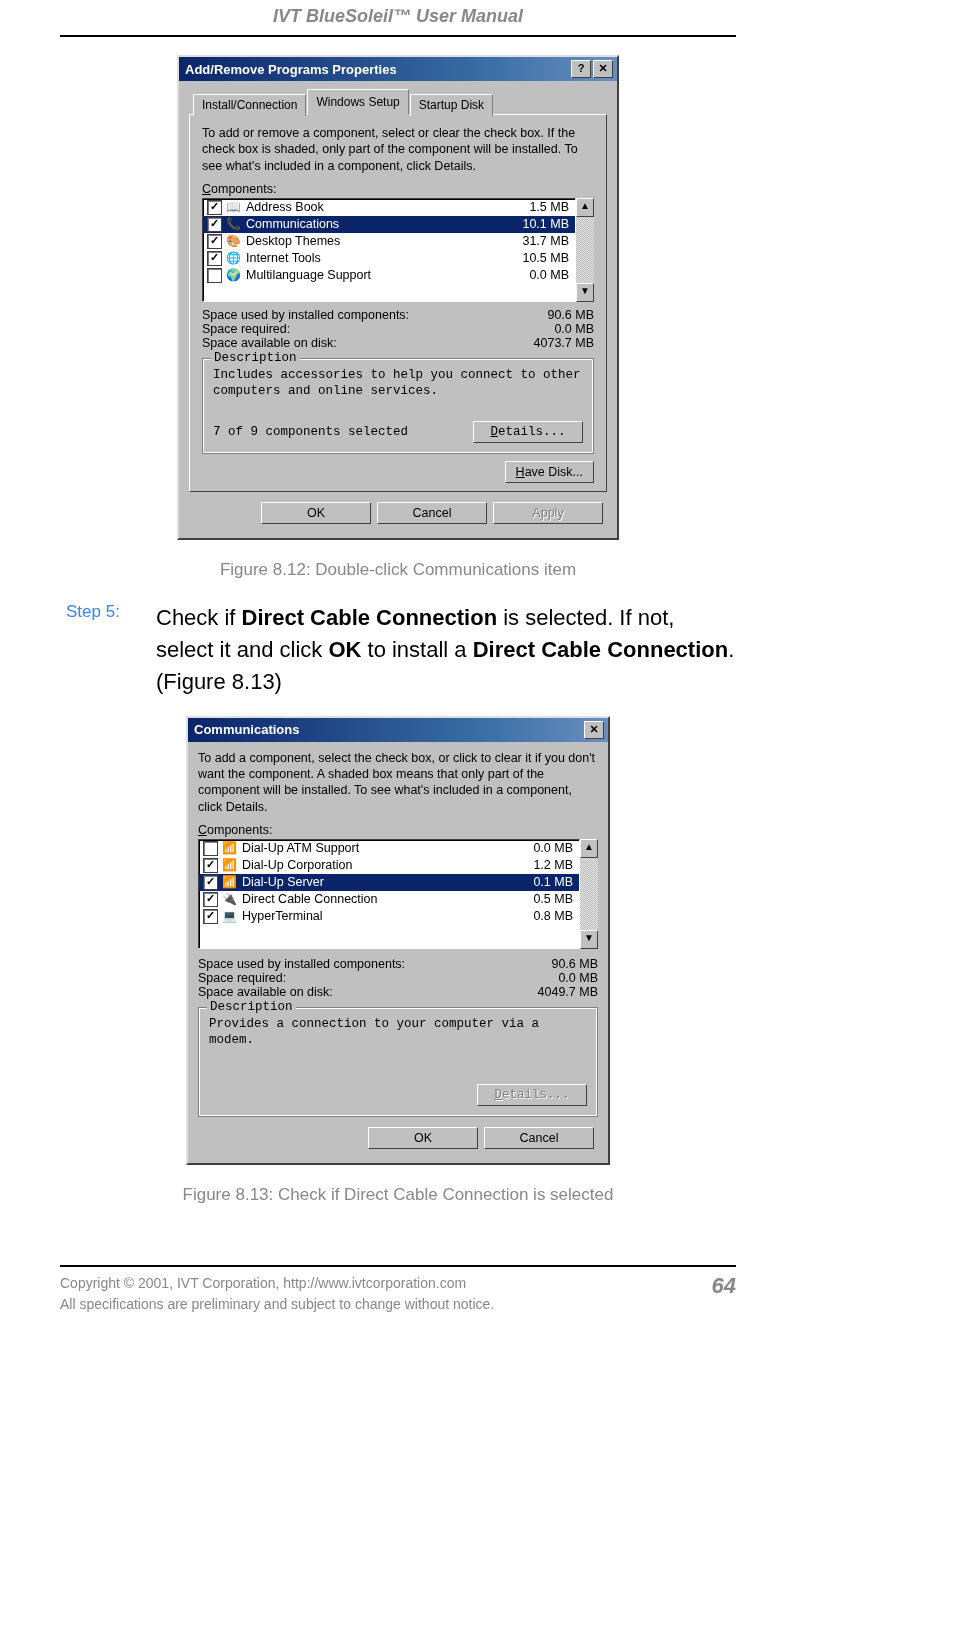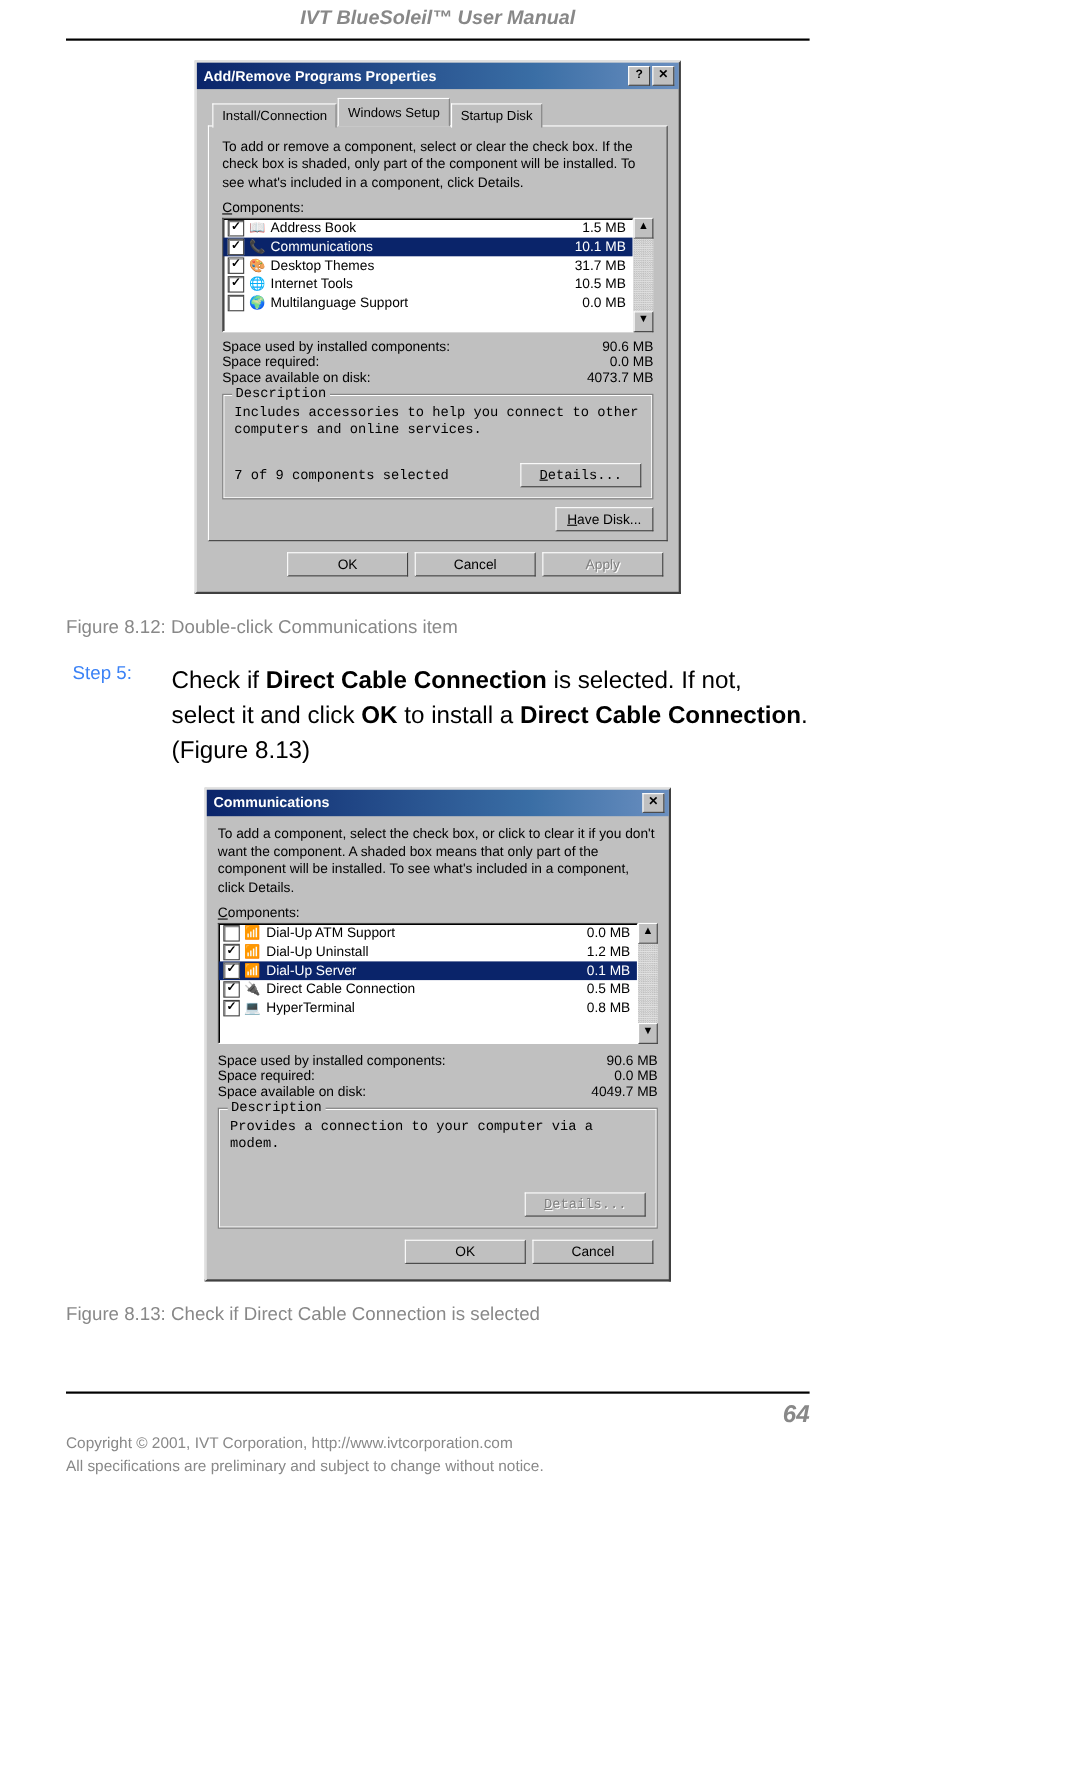--- a/index.html
+++ b/index.html
@@ -25,20 +25,21 @@
   .doc-header-rule {
     border: none;
     border-top: 2px solid #000;
     margin: 0 0 10px 0;
   }
   .figure-wrap {
     text-align: center;
     margin: 18px 0 20px 0;
   }
   .figure-caption {
+    text-align: center;
     color: #888;
     font-size: 17px;
     margin: 10px 0 22px 0;
   }
   .step-row {
     display: flex;
     margin: 0 0 18px 6px;
   }
   .step-label {
     width: 90px;
@@ -194,21 +195,21 @@
   }
   .wbtn.disabled { color: #808080; text-shadow: 1px 1px 0 #fff; }
   .btnrow-right { text-align: right; margin-top: 10px; }
   .btnrow-main { display:flex; justify-content:flex-end; gap:6px; margin-top:10px; padding: 0 4px 4px 0;}
   .footer-area {
     margin-top: 60px;
     text-align: left;
   }
   .footer-rule { border:none; border-top: 2px solid #000; margin: 0 0 6px 0; }
   .footer-row { display:flex; align-items:flex-start; }
-  .footer-text { flex:1; color:#888; font-size: 14px; line-height:1.5;margin-top:28px; }
+  .footer-text { flex:1; color:#888; font-size: 14px; line-height:1.5; }
   .page-num { font-weight:bold; font-style:italic; color:#888; font-size:22px; padding-left: 20px;}
   .uline { text-decoration: underline; }
 </style>
 </head>
 <body>
 
 <div class="page">
 
   <div class="doc-header-title">IVT BlueSoleil™ User Manual</div>
   <hr class="doc-header-rule">
@@ -327,21 +328,21 @@
           <div class="listbox" style="height:108px;">
             <div class="list-row">
               <span class="chk"></span>
               <span class="ico">📶</span>
               <span class="item-name">Dial-Up ATM Support</span>
               <span class="item-size">0.0 MB</span>
             </div>
             <div class="list-row">
               <span class="chk">✓</span>
               <span class="ico">📶</span>
-              <span class="item-name">Dial-Up Uninstall</span>
+              <span class="item-name">Dial-Up Corporation</span>
               <span class="item-size">1.2 MB</span>
             </div>
             <div class="list-row selected">
               <span class="chk">✓</span>
               <span class="ico">📶</span>
               <span class="item-name">Dial-Up Server</span>
               <span class="item-size">0.1 MB</span>
             </div>
             <div class="list-row">
               <span class="chk">✓</span>

